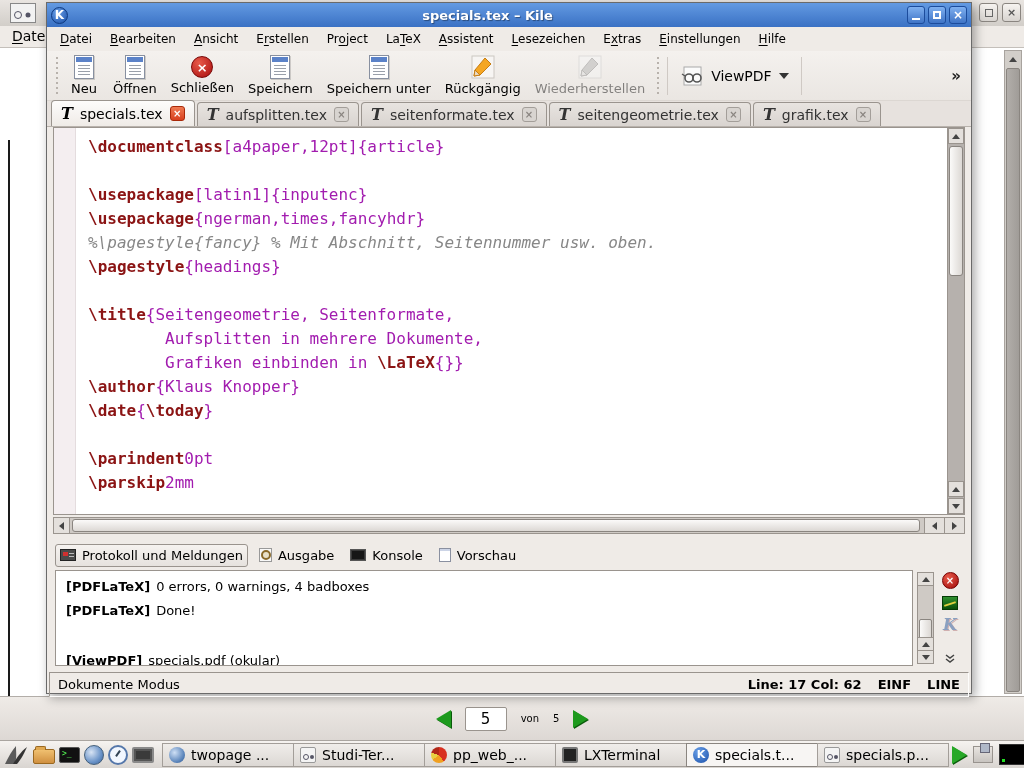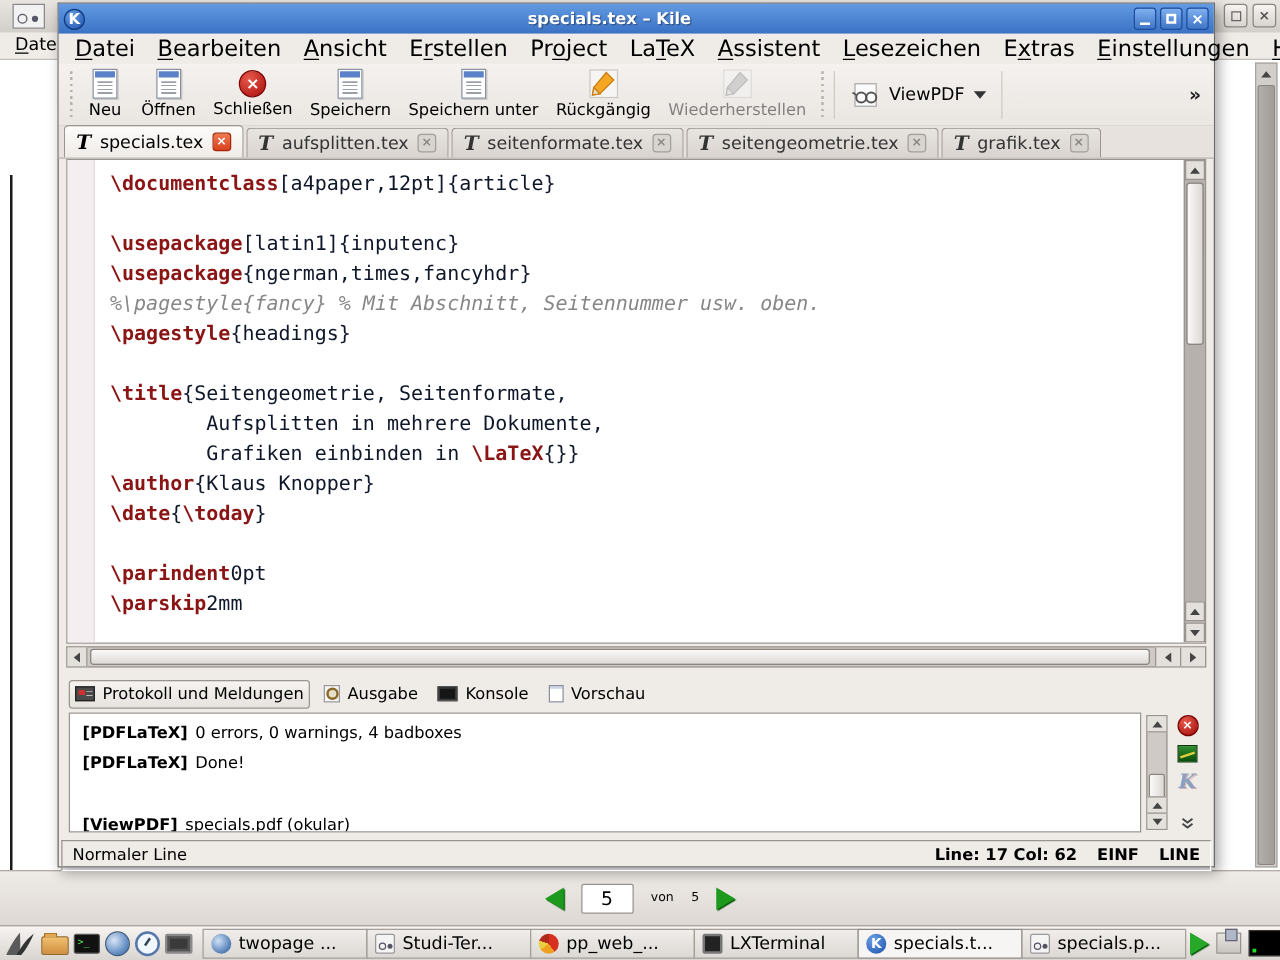--- a/index.html
+++ b/index.html
@@ -32,21 +32,21 @@
   .kile{position:absolute;left:46px;top:2px;width:926px;height:692px;background:#efebe7;
     border:1px solid #6a6a6a;box-shadow:3px 4px 10px rgba(0,0,0,.35);display:flex;flex-direction:column;}
   .k-titlebar{height:24px;background:linear-gradient(#639ae2,#3a71c4);display:flex;align-items:center;padding:0 4px;flex:0 0 auto;}
   .k-appicon{width:17px;height:17px;border-radius:50%;background:radial-gradient(circle at 35% 30%,#6aa0e8,#1a4fa8);border:1px solid #0f3a80;color:#fff;font-weight:bold;font-size:12px;display:flex;align-items:center;justify-content:center;}
   .k-title{flex:1;text-align:center;color:#fff;font-weight:bold;font-size:13px;text-shadow:1px 1px 1px rgba(0,0,0,.4);}
   .k-wbtns{display:flex;gap:3px;}
   .k-wbtn{width:18px;height:18px;border-radius:3px;background:linear-gradient(#7fb0f0,#3f74c6);border:1px solid #1c4c9c;display:flex;align-items:center;justify-content:center;color:#fff;}
   .g-min{width:8px;height:2px;background:#fff;margin-top:8px;}
   .g-max{width:8px;height:8px;border:2px solid #fff;}
   .g-x{font-size:12px;font-weight:bold;line-height:1;}
-  .k-menubar{height:24px;display:flex;align-items:center;padding:0 4px;background:#efebe7;font-size:18px;flex:0 0 auto;}
+  .k-menubar{height:24px;display:flex;align-items:center;padding:0 4px;background:#efebe7;font-size:12px;flex:0 0 auto;}
   .menu-item{padding:2px 9px;cursor:default;}
   .k-toolbar{height:50px;display:flex;align-items:center;padding:0 4px;background:linear-gradient(#f4f1ee,#eae6e2);border-bottom:1px solid #dcd7d2;flex:0 0 auto;}
   .tb-handle{width:5px;height:38px;margin:0 3px;background:repeating-linear-gradient(#b8b2ac 0 2px,transparent 2px 5px);background-size:2px 100%;background-repeat:no-repeat;background-position:center;}
   .tb-btn{display:flex;flex-direction:column;align-items:center;justify-content:center;gap:2px;padding:2px 7px;min-width:44px;}
   .tb-btn .lbl{font-size:13px;white-space:nowrap;}
   .tb-btn.disabled{opacity:.45;filter:grayscale(1);}
   .tb-sep{width:1px;height:38px;background:#cfc9c4;margin:0 4px;}
   .tb-drop{display:flex;flex-direction:row;align-items:center;gap:7px;padding:4px 8px;}
   .tb-drop .lbl{font-size:14px;}
   .chev{width:0;height:0;border-left:5px solid transparent;border-right:5px solid transparent;border-top:6px solid #333;}
@@ -64,21 +64,21 @@
   .tab-close{width:15px;height:15px;border-radius:3px;background:#d8d4d0;border:1px solid #a39e99;color:#8a8580;font-size:10px;font-weight:bold;display:flex;align-items:center;justify-content:center;line-height:1;}
   .tab.active .tab-close{background:linear-gradient(#ef7a52,#d8401e);border-color:#a82808;color:#fff;}
 
   
   .k-editor{margin:0 6px;height:388px;background:#fff;border:1px solid #9a948e;position:relative;overflow:hidden;flex:0 0 auto;}
   .iconborder{position:absolute;left:0;top:0;bottom:0;width:22px;background:#f4eef0;border-right:1px solid #e4dcde;}
   .code-area{position:absolute;left:23px;top:0;right:18px;bottom:0;padding:7px 0 0 11px;
     font-family:"DejaVu Sans Mono","Liberation Mono",monospace;font-size:16px;line-height:24px;}
   .code-line{white-space:pre;}
   .seg-cmd{color:#8b1414;font-weight:bold;}
-  .seg-txt{color:#0f172a;}
+  .seg-txt{color:#a21caf;}
   .seg-com{color:#878787;font-style:italic;}
   .k-vscroll{position:absolute;right:0;top:0;bottom:0;width:17px;background:#b6b1ad;border-left:1px solid #9a948e;}
   .vs-btn{position:absolute;left:0;right:0;height:16px;background:#e4e0dc;border:1px solid #9a948e;display:flex;align-items:center;justify-content:center;}
   .vs-thumb{position:absolute;left:1px;right:1px;top:18px;height:130px;background:linear-gradient(90deg,#fbfaf9,#dcd8d4);border:1px solid #8a8580;border-radius:3px;}
   .arr-up{width:0;height:0;border-left:4px solid transparent;border-right:4px solid transparent;border-bottom:5px solid #444;}
   .arr-dn{width:0;height:0;border-left:4px solid transparent;border-right:4px solid transparent;border-top:5px solid #444;}
   .arr-lf{width:0;height:0;border-top:4px solid transparent;border-bottom:4px solid transparent;border-right:5px solid #444;}
   .arr-rt{width:0;height:0;border-top:4px solid transparent;border-bottom:4px solid transparent;border-left:5px solid #444;}
   .k-hscroll{margin:2px 6px 0;height:17px;position:relative;background:#cfcac5;border:1px solid #9a948e;flex:0 0 auto;}
   .hs-left{position:absolute;left:0;top:0;bottom:0;width:16px;background:#e4e0dc;border-right:1px solid #9a948e;display:flex;align-items:center;justify-content:center;}
@@ -398,21 +398,21 @@
         <span class="klogo-icon">K</span>
         <svg width="12" height="10" style="margin-top:auto;margin-bottom:2px;">
             <path d="M2 1 L6 4 L10 1" stroke="#444" fill="none" stroke-width="1.5"></path>
             <path d="M2 5 L6 8 L10 5" stroke="#444" fill="none" stroke-width="1.5"></path>
           </svg>
       </div>
     </div>
 
     <div class="k-statusbar">
       <div class="sb-panel">
-        <span class="sb-left">Normaler Line</span>
+        <span class="sb-left">Dokumente Modus</span>
         <div class="sb-right">
           <span>Line: 17 Col: 62</span>
           <span>EINF</span>
           <span>LINE</span>
         </div>
       </div>
     </div>
   </div>
 
   <div class="taskbar">

